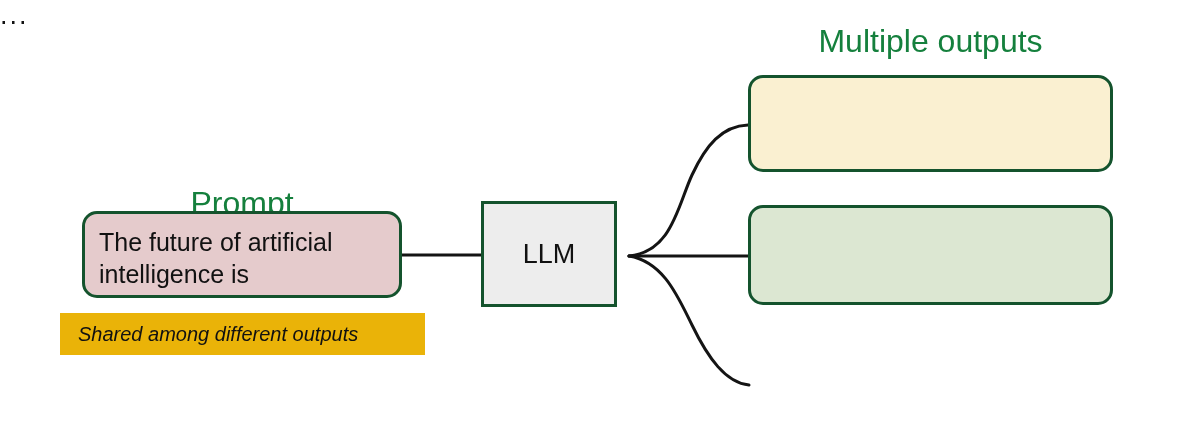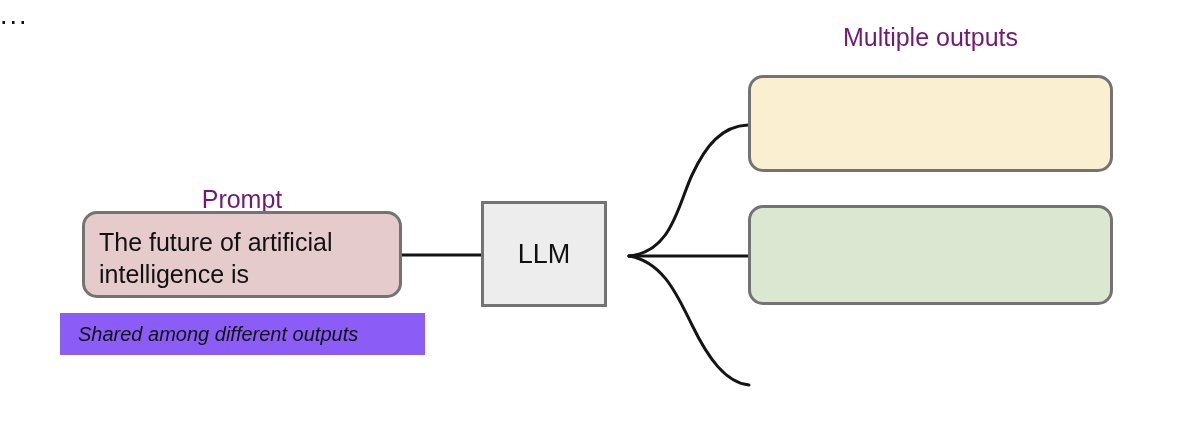--- a/index.html
+++ b/index.html
@@ -23,30 +23,30 @@
     position: absolute;
     left: 0;
     top: 0;
     width: 1200px;
     height: 426px;
     pointer-events: none;
   }
   .node {
     position: absolute;
     box-sizing: border-box;
-    border: 3px solid #737373;
+    border: 3px solid #14532d;
   }
   .rounded {
     border-radius: 15px;
   }
   .label {
     position: absolute;
-    font-size: 25px;
+    font-size: 32px;
     line-height: 1.2;
-    color: #701a75;
+    color: #15803d;
     white-space: nowrap;
   }
 
   
   #prompt-title {
     left: 82px;
     top: 160px;
     width: 320px;
     text-align: center;
     margin-top: 24px;
@@ -66,37 +66,37 @@
     font-size: 25px;
     line-height: 1.28;
     color: #111111;
   }
   #shared-note {
     position: absolute;
     left: 60px;
     top: 313px;
     width: 365px;
     height: 42px;
-    background: #8b5cf6;
+    background: #eab308;
     display: flex;
     align-items: center;
   }
   #shared-note-text {
     padding-left: 18px;
     font-size: 20px;
     font-style: italic;
     color: #111111;
     white-space: nowrap;
   }
 
   
   #llm-box {
     left: 481px;
     top: 201px;
-    width: 126px;
+    width: 136px;
     height: 106px;
     background: #ededed;
     display: flex;
     align-items: center;
     justify-content: center;
   }
   #llm-text {
     font-size: 27px;
     color: #111111;
   }

